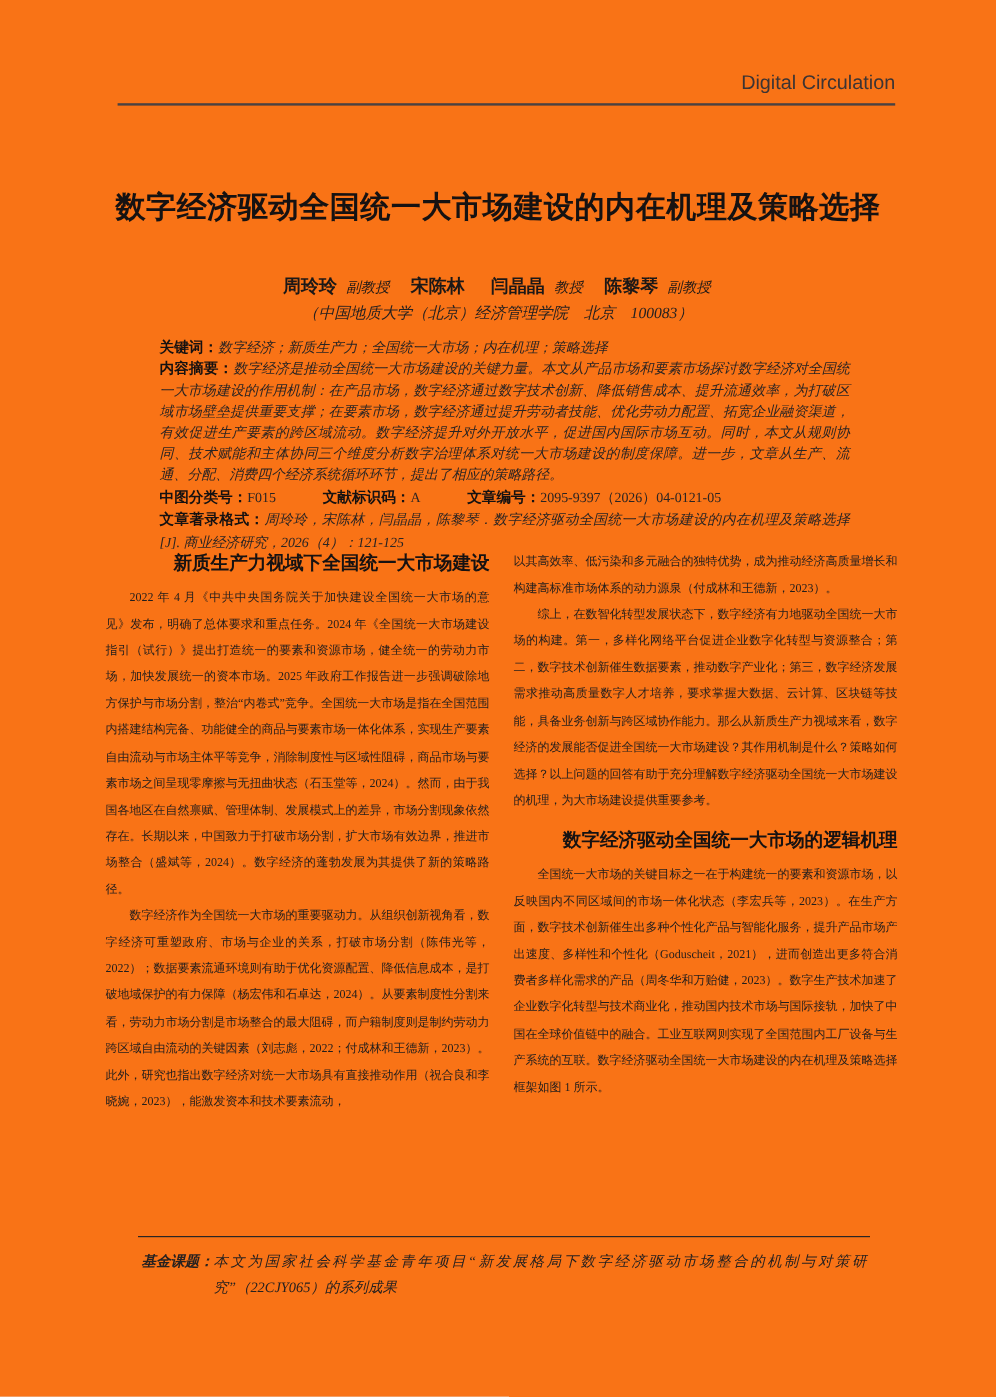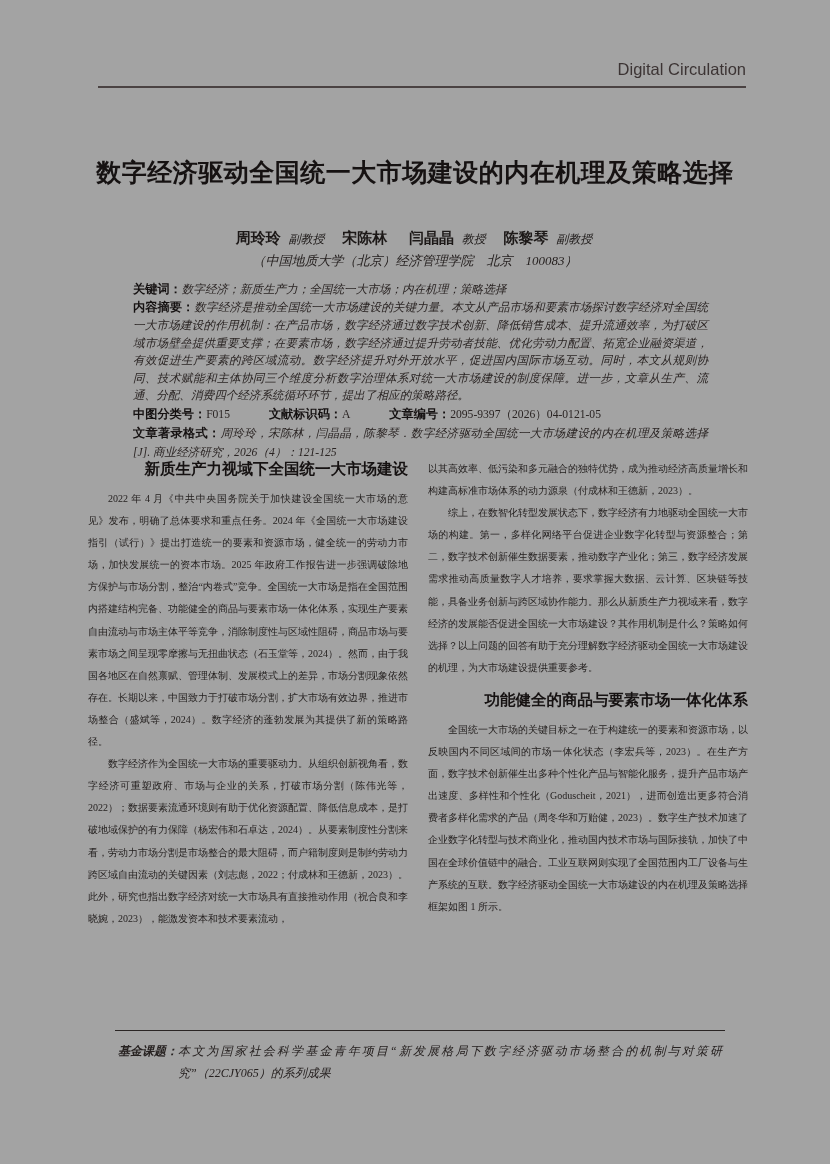--- a/index.html
+++ b/index.html
@@ -1,19 +1,19 @@
 <!DOCTYPE html>
 <html><head>
 <meta charset="utf-8">
 <style>
   html,body{margin:0;padding:0;background:#e8e8e8;}
   .page{
     position:relative;
     width:830px;height:1164px;
-    background:#a3a3a3;
+    background:#f97316;
     font-family:"Liberation Serif", serif;
     color:#221e1d;
     overflow:hidden;
     margin:0 auto;
   }
   
   .header{
     position:absolute;top:60px;left:98px;width:648px;
     text-align:right;
     font-family:"Liberation Sans", sans-serif;
@@ -140,21 +140,21 @@
 
   <div class="body-cols">
     <div class="col">
       <h2 class="col-heading">新质生产力视域下全国统一大市场建设</h2>
       <p class="para">2022 年 4 月《中共中央国务院关于加快建设全国统一大市场的意见》发布，明确了总体要求和重点任务。2024 年《全国统一大市场建设指引（试行）》提出打造统一的要素和资源市场，健全统一的劳动力市场，加快发展统一的资本市场。2025 年政府工作报告进一步强调破除地方保护与市场分割，整治“内卷式”竞争。全国统一大市场是指在全国范围内搭建结构完备、功能健全的商品与要素市场一体化体系，实现生产要素自由流动与市场主体平等竞争，消除制度性与区域性阻碍，商品市场与要素市场之间呈现零摩擦与无扭曲状态（石玉堂等，2024）。然而，由于我国各地区在自然禀赋、管理体制、发展模式上的差异，市场分割现象依然存在。长期以来，中国致力于打破市场分割，扩大市场有效边界，推进市场整合（盛斌等，2024）。数字经济的蓬勃发展为其提供了新的策略路径。</p>
       <p class="para">数字经济作为全国统一大市场的重要驱动力。从组织创新视角看，数字经济可重塑政府、市场与企业的关系，打破市场分割（陈伟光等，2022）；数据要素流通环境则有助于优化资源配置、降低信息成本，是打破地域保护的有力保障（杨宏伟和石卓达，2024）。从要素制度性分割来看，劳动力市场分割是市场整合的最大阻碍，而户籍制度则是制约劳动力跨区域自由流动的关键因素（刘志彪，2022；付成林和王德新，2023）。此外，研究也指出数字经济对统一大市场具有直接推动作用（祝合良和李晓婉，2023），能激发资本和技术要素流动，</p>
     </div>
     <div class="col">
       <p class="para cont">以其高效率、低污染和多元融合的独特优势，成为推动经济高质量增长和构建高标准市场体系的动力源泉（付成林和王德新，2023）。</p>
       <p class="para">综上，在数智化转型发展状态下，数字经济有力地驱动全国统一大市场的构建。第一，多样化网络平台促进企业数字化转型与资源整合；第二，数字技术创新催生数据要素，推动数字产业化；第三，数字经济发展需求推动高质量数字人才培养，要求掌握大数据、云计算、区块链等技能，具备业务创新与跨区域协作能力。那么从新质生产力视域来看，数字经济的发展能否促进全国统一大市场建设？其作用机制是什么？策略如何选择？以上问题的回答有助于充分理解数字经济驱动全国统一大市场建设的机理，为大市场建设提供重要参考。</p>
-      <h2 class="col-heading mid">功能健全的商品与要素市场一体化体系</h2>
+      <h2 class="col-heading mid">数字经济驱动全国统一大市场的逻辑机理</h2>
       <p class="para">全国统一大市场的关键目标之一在于构建统一的要素和资源市场，以反映国内不同区域间的市场一体化状态（李宏兵等，2023）。在生产方面，数字技术创新催生出多种个性化产品与智能化服务，提升产品市场产出速度、多样性和个性化（Goduscheit，2021），进而创造出更多符合消费者多样化需求的产品（周冬华和万贻健，2023）。数字生产技术加速了企业数字化转型与技术商业化，推动国内技术市场与国际接轨，加快了中国在全球价值链中的融合。工业互联网则实现了全国范围内工厂设备与生产系统的互联。数字经济驱动全国统一大市场建设的内在机理及策略选择框架如图 1 所示。</p>
     </div>
   </div>
 
   <div class="footnote-rule"></div>
 
   <div class="footnote">
     <span class="lbl">基金课题：</span>
     <span class="txt">本文为国家社会科学基金青年项目“新发展格局下数字经济驱动市场整合的机制与对策研究”（22CJY065）的系列成果</span>
   </div>

